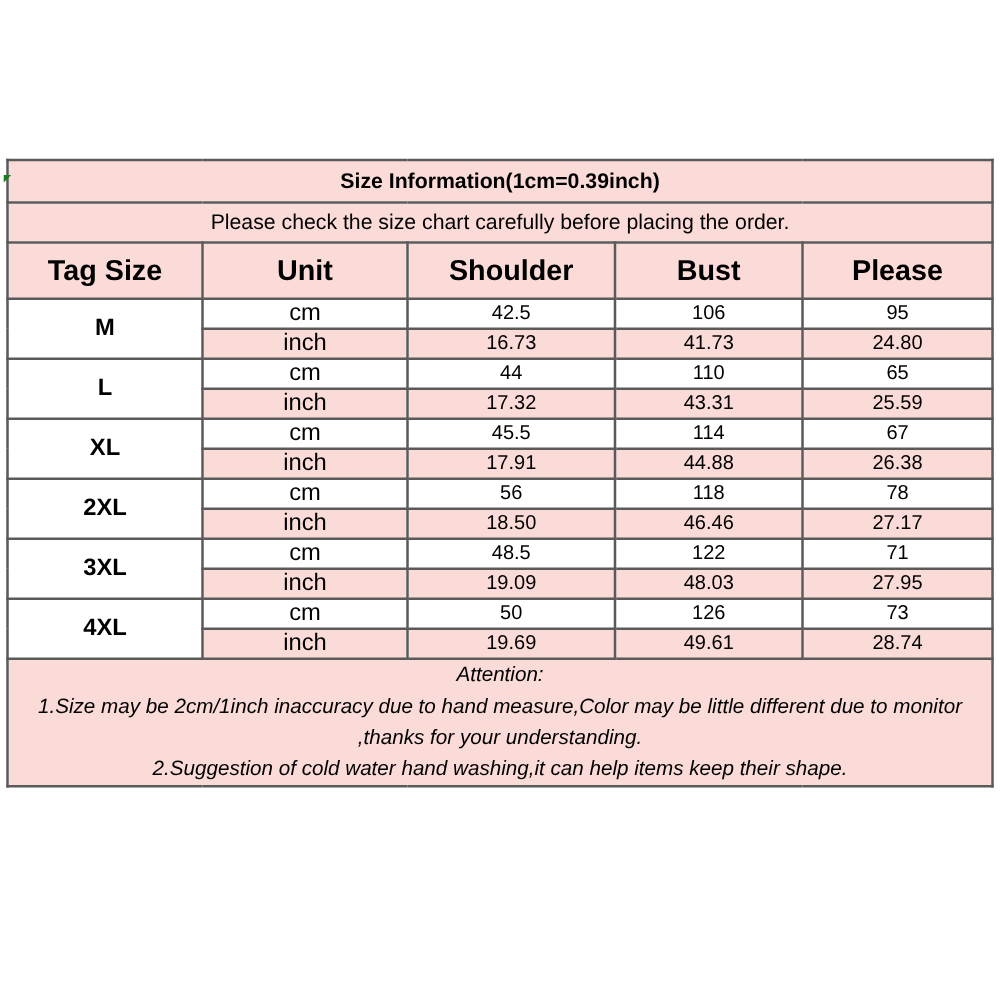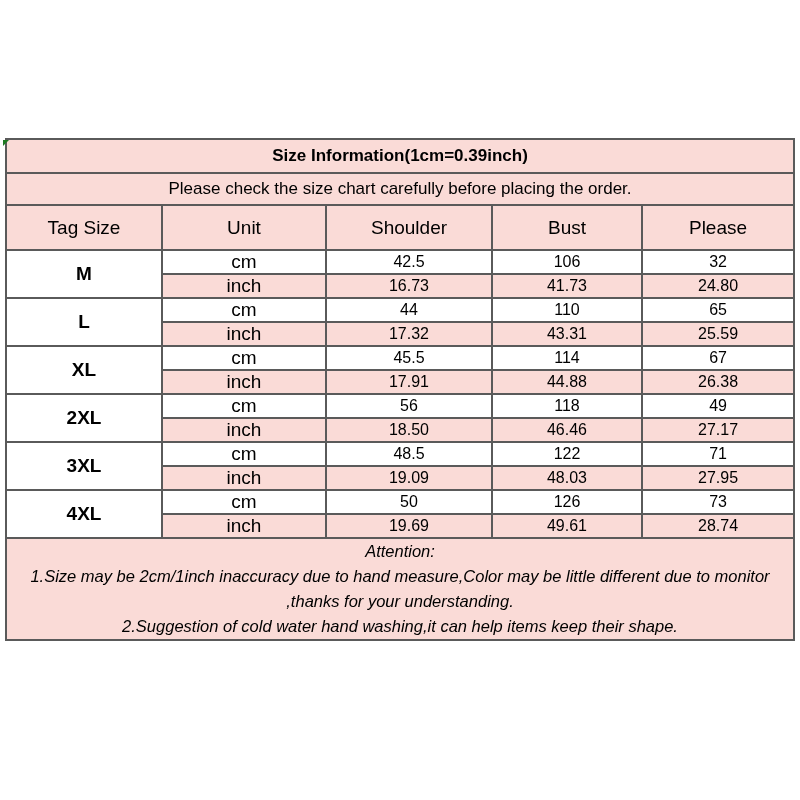--- a/index.html
+++ b/index.html
@@ -13,42 +13,42 @@
 
   .corner-artifact {
     position: absolute; left: 3px; top: 140px;
     width: 0; height: 0;
     border-top: 6px solid var(--corner_green, #1e7a22);
     border-right: 6px solid transparent;
     z-index: 3;
   }
 
   table.size-table {
-    position: absolute; left: 5px; top: 138px; width: 788px;
+    position: absolute; left: 5px; top: 127px; width: 788px;
     border-collapse: collapse; table-layout: fixed;
     border: 2px solid var(--outer_border, #4c4c4c);
     padding-left: 48px;
   }
   table.size-table td {
     border: 2px solid var(--border, #5a5a5a);
     text-align: center; vertical-align: middle;
     padding: 0; overflow: hidden; white-space: nowrap;
   }
 
   td.title-cell {
     background: var(--pink, #fadbd7);
     height: 32px; font-weight: bold; font-size: 17px;
   }
   td.subtitle-cell {
     background: var(--pink, #fadbd7);
     height: 30px; font-size: 17px;
   }
   tr.colhead td {
     background: var(--pink, #fadbd7);
-    height: 43px; font-weight: normal; font-size: 19px;
+    height: 43px; font-weight: bold; font-size: 23px;
   }
   td.size-cell {
     background: #ffffff; font-weight: bold; font-size: 19px;
   }
   tr.cm-row td.unit-cell, tr.cm-row td.num-cell { background: #ffffff; height: 21px; }
   tr.inch-row td.unit-cell, tr.inch-row td.num-cell { background: var(--pink, #fadbd7); height: 21px; }
   td.unit-cell { font-size: 19px; }
   td.num-cell { font-size: 16px; }
 
   td.attention-cell {
@@ -88,21 +88,21 @@
       <td>Shoulder</td>
       <td>Bust</td>
       <td>Please</td>
     </tr>
 
     <tr class="cm-row">
       <td rowspan="2" class="size-cell">M</td>
       <td class="unit-cell">cm</td>
       <td class="num-cell">42.5</td>
       <td class="num-cell">106</td>
-      <td class="num-cell">32</td>
+      <td class="num-cell">95</td>
     </tr>
     <tr class="inch-row">
       <td class="unit-cell">inch</td>
       <td class="num-cell">16.73</td>
       <td class="num-cell">41.73</td>
       <td class="num-cell">24.80</td>
     </tr>
 
     <tr class="cm-row">
       <td rowspan="2" class="size-cell">L</td>
@@ -130,21 +130,21 @@
       <td class="num-cell">17.91</td>
       <td class="num-cell">44.88</td>
       <td class="num-cell">26.38</td>
     </tr>
 
     <tr class="cm-row">
       <td rowspan="2" class="size-cell">2XL</td>
       <td class="unit-cell">cm</td>
       <td class="num-cell">56</td>
       <td class="num-cell">118</td>
-      <td class="num-cell">49</td>
+      <td class="num-cell">78</td>
     </tr>
     <tr class="inch-row">
       <td class="unit-cell">inch</td>
       <td class="num-cell">18.50</td>
       <td class="num-cell">46.46</td>
       <td class="num-cell">27.17</td>
     </tr>
 
     <tr class="cm-row">
       <td rowspan="2" class="size-cell">3XL</td>

